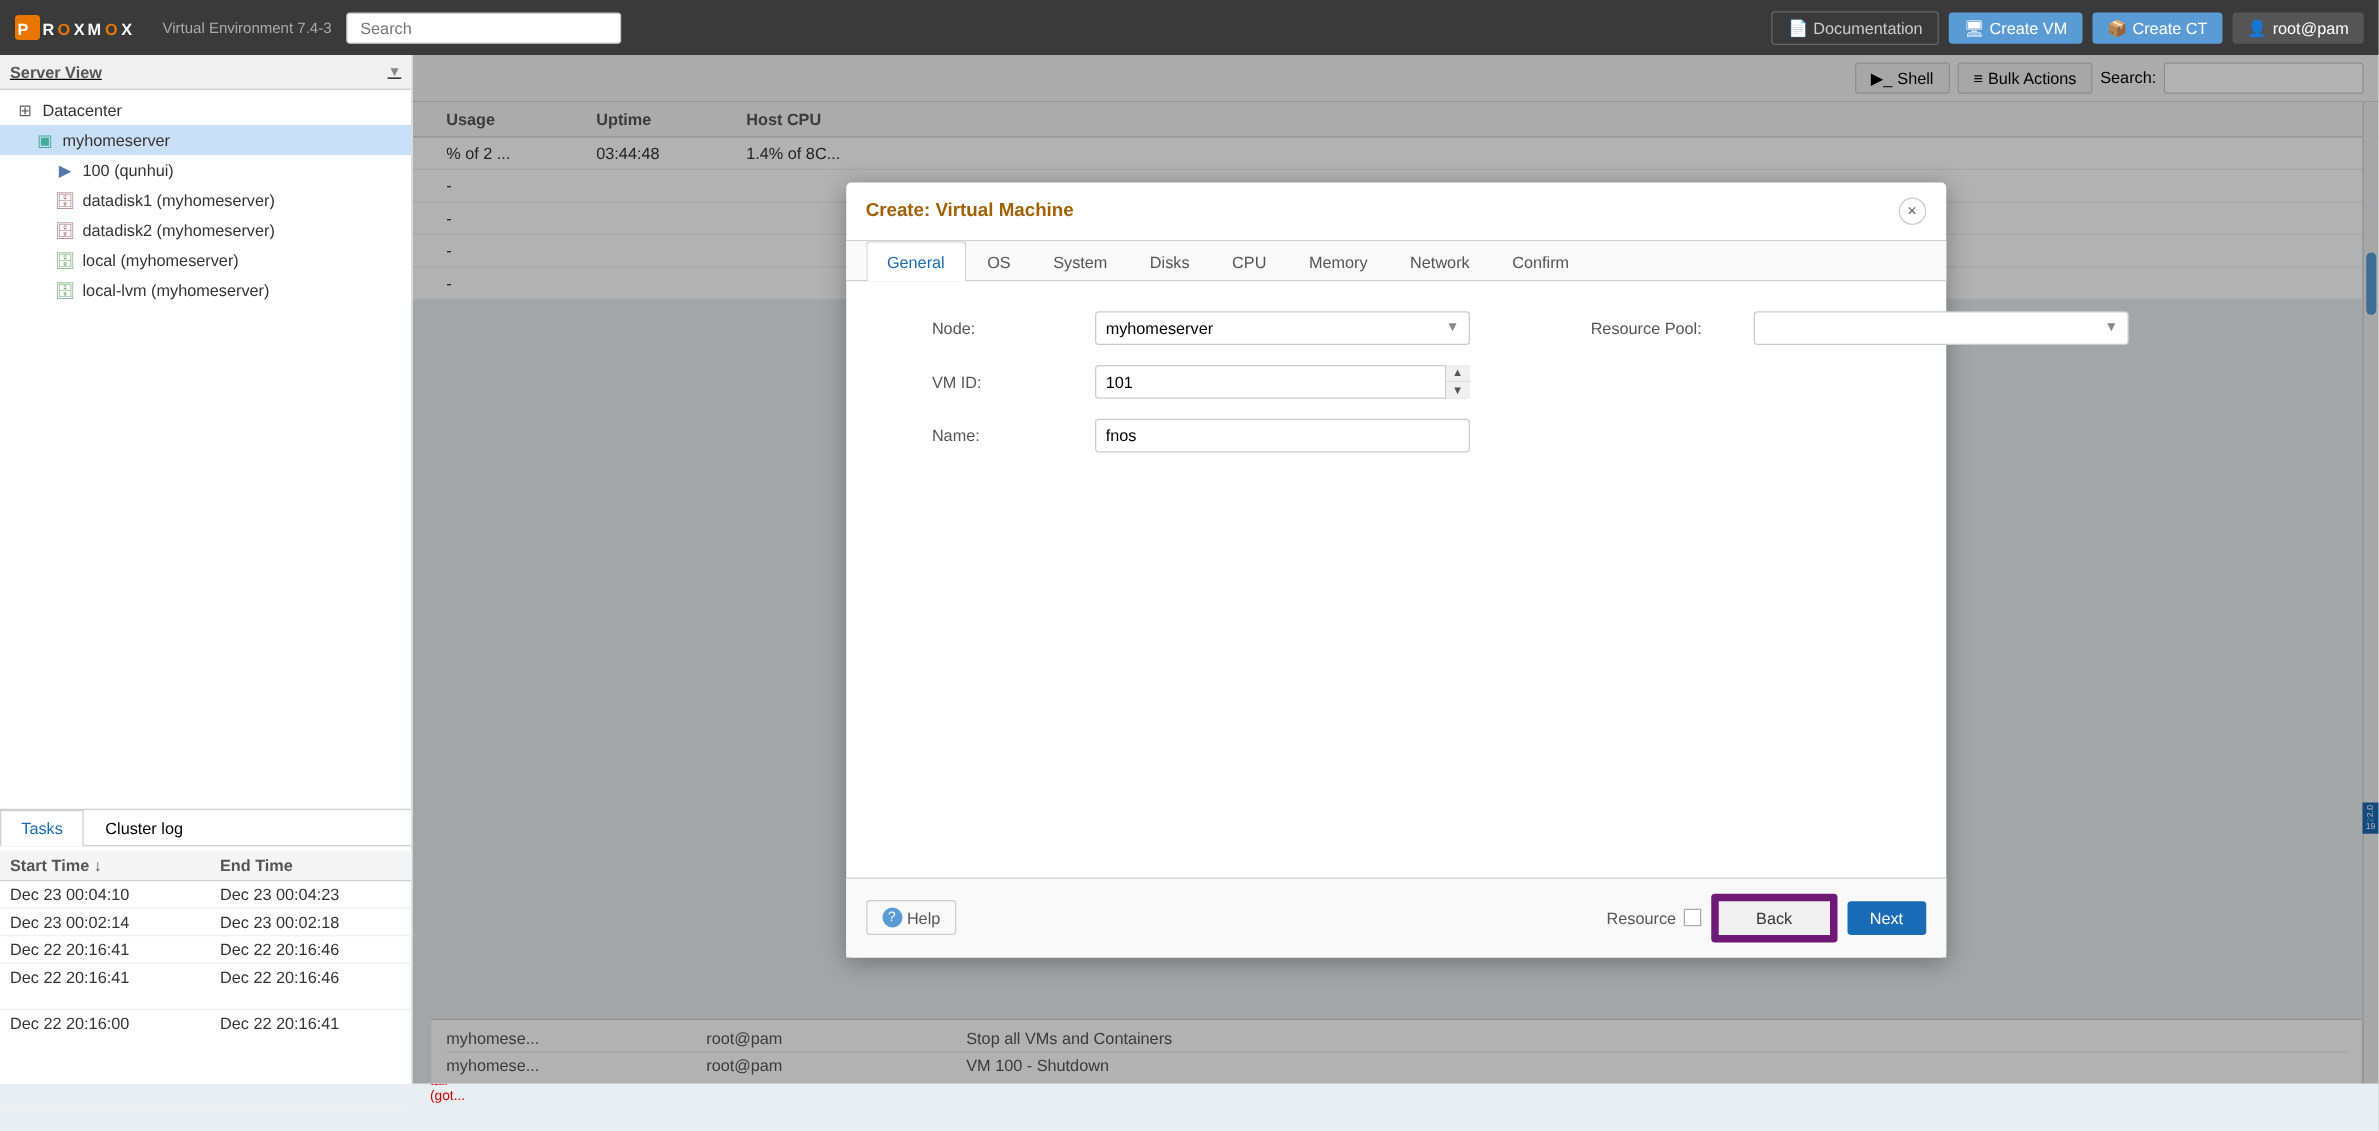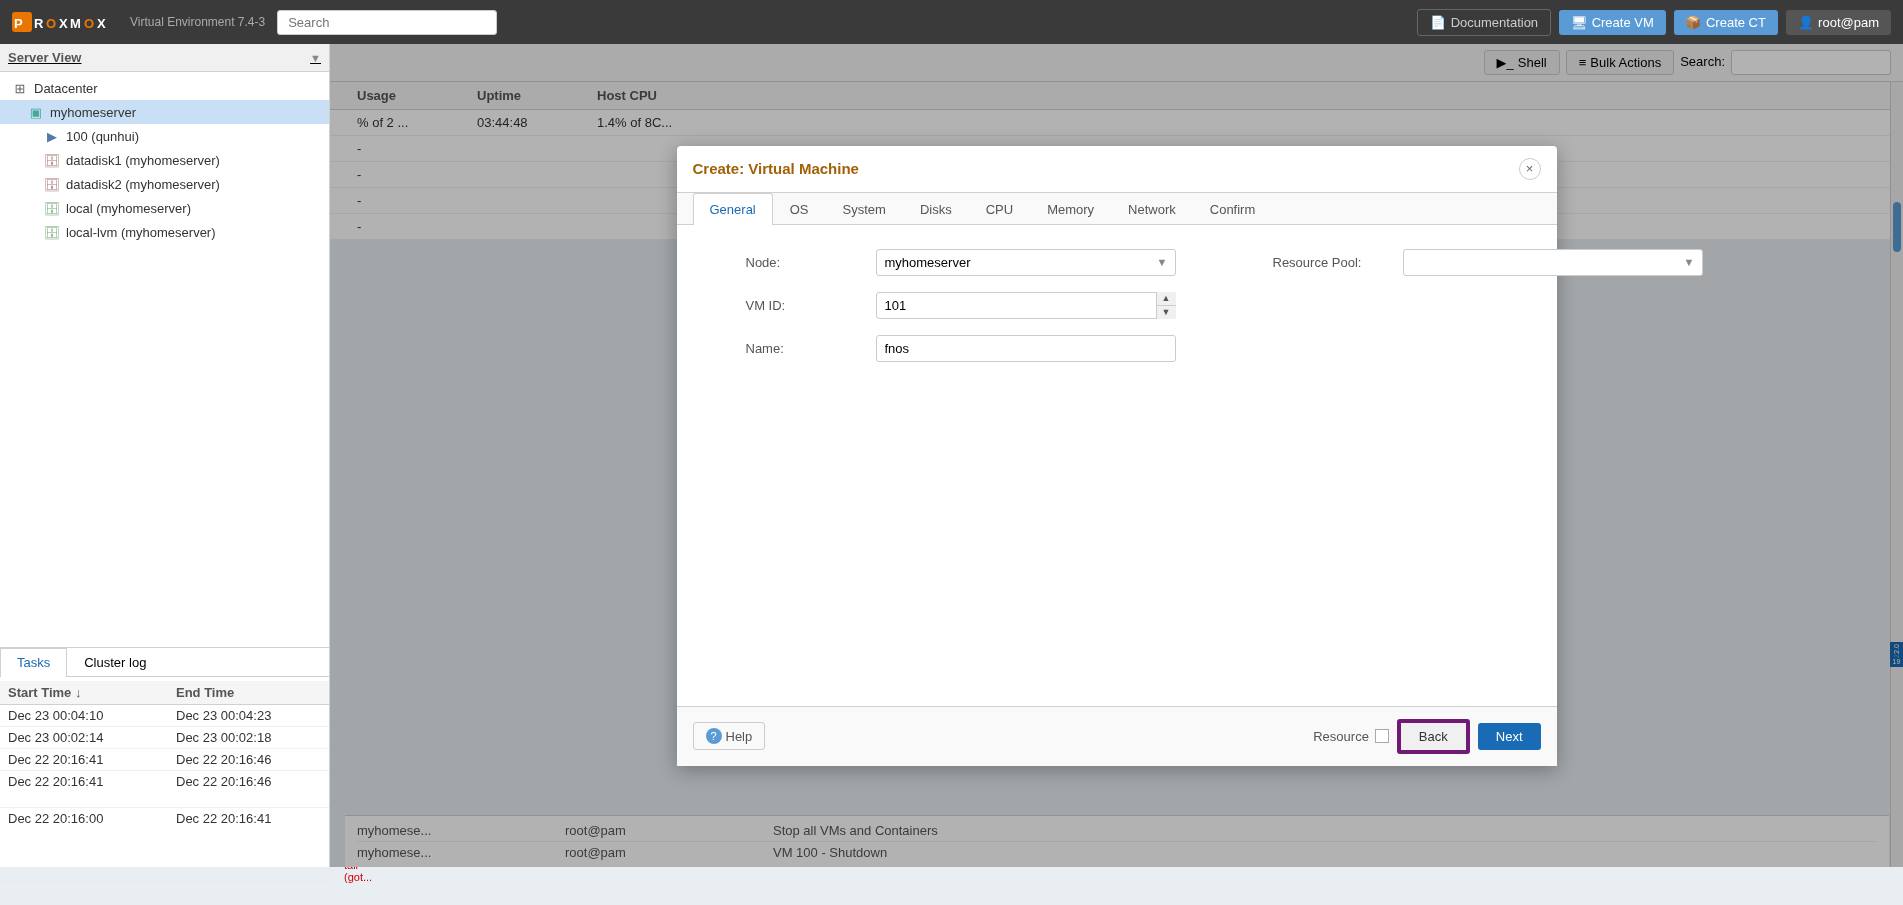--- a/index.html
+++ b/index.html
@@ -178,22 +178,22 @@
     }
     .footer-left { display: flex; align-items: center; gap: 6px; }
     .help-btn {
       background: none; border: 1px solid #ccc; border-radius: 3px;
       padding: 5px 12px; cursor: pointer; display: flex; align-items: center; gap: 4px; color: #555;
     }
     .footer-right { display: flex; align-items: center; gap: 8px; }
     .advanced-wrap { display: flex; align-items: center; gap: 6px; color: #555; }
     .checkbox { width: 14px; height: 14px; border: 1px solid #aaa; background: white; cursor: pointer; }
     .back-btn {
-      background: #f0f0f0; border: 4px solid #701a75; border-radius: 3px;
-      padding: 6px 18px; cursor: pointer; color: #333; font-size: 13px;
+      background: #f0f0f0; border: 6px solid #701a75; border-radius: 3px;
+      padding: 6px 30px; cursor: pointer; color: #333; font-size: 13px;
     }
     .next-btn {
       background: #1a6bb5; border: none; border-radius: 3px;
       padding: 6px 18px; cursor: pointer; color: white; font-size: 13px;
     }
 
     
     .status-ok { color: #555; }
     .status-warn { color: #e07000; }
     .status-err { color: #c00; }

